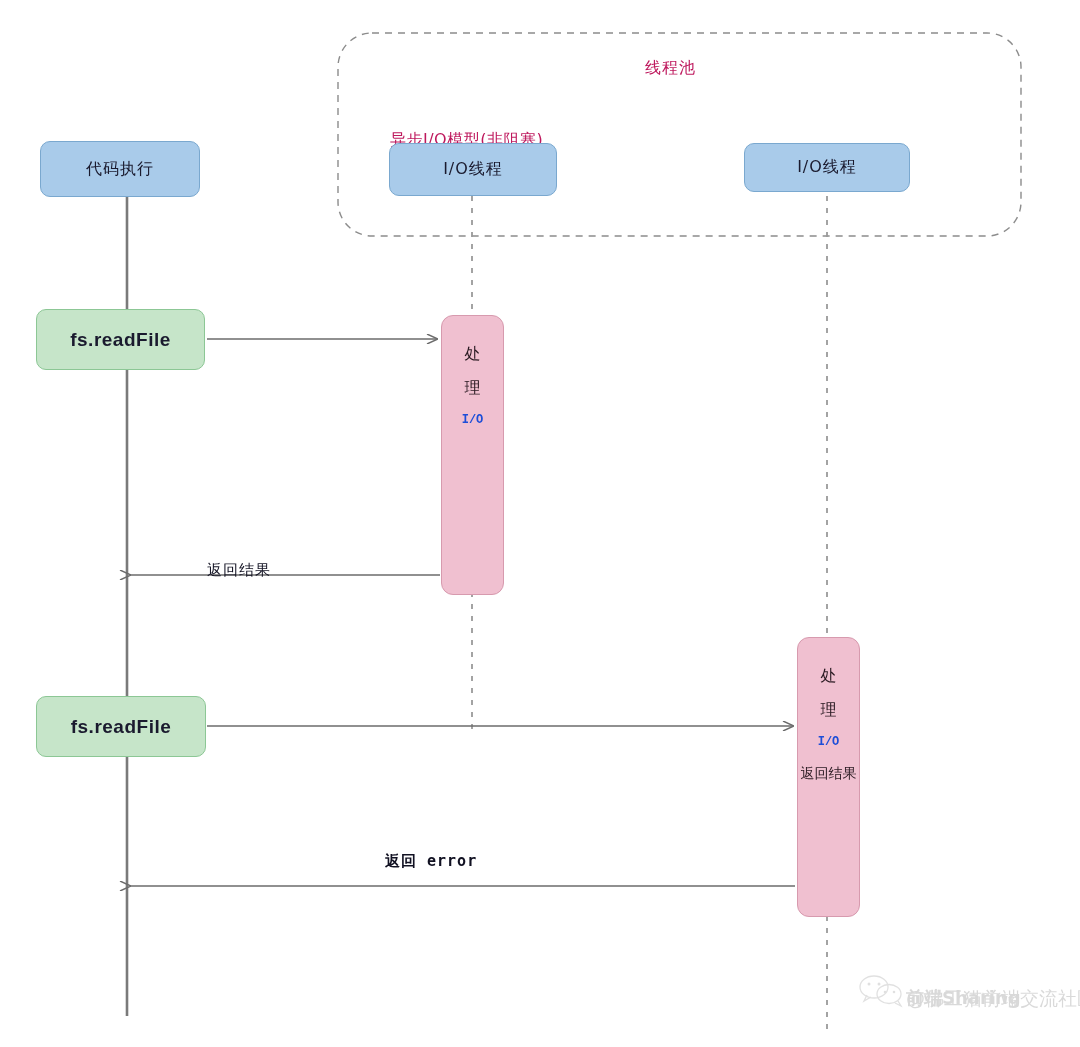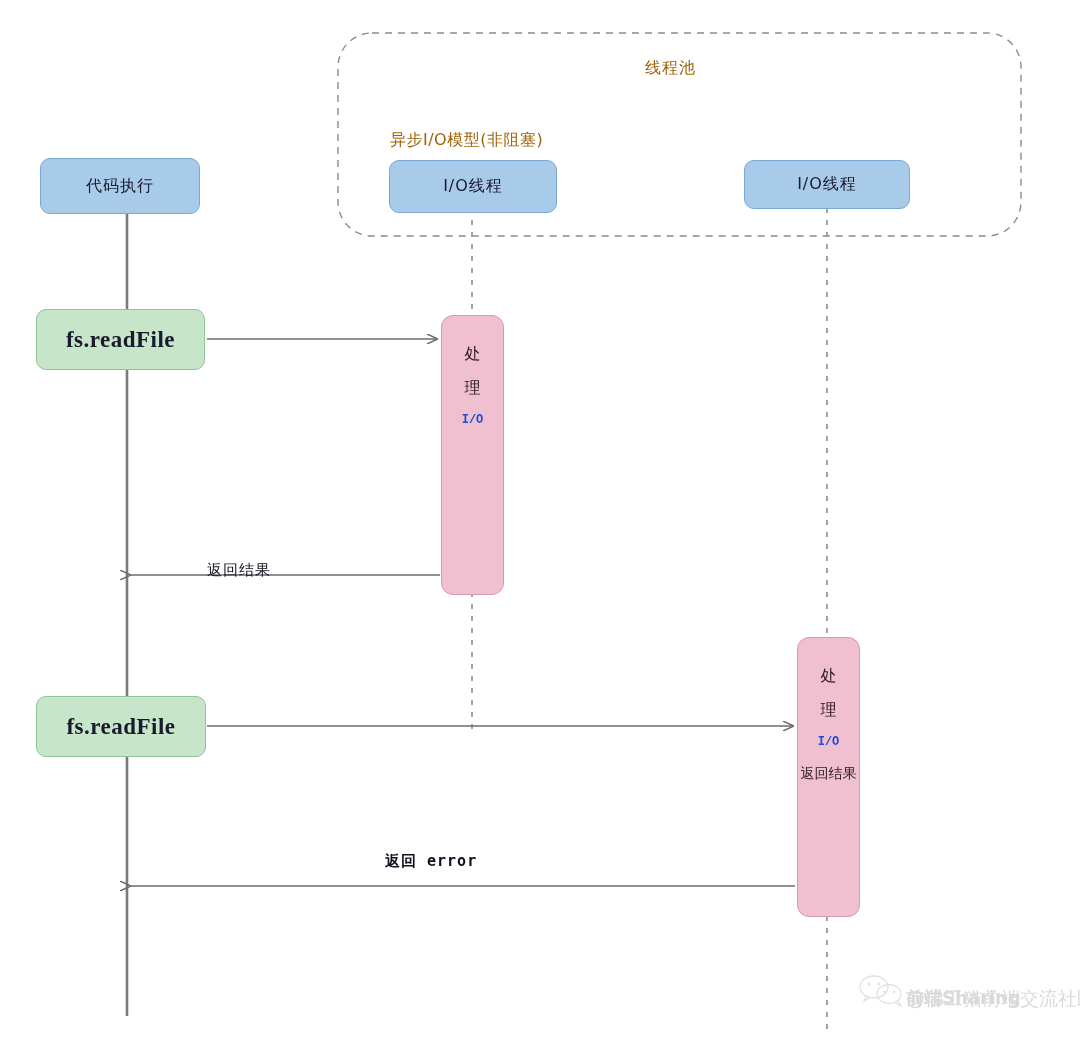--- a/index.html
+++ b/index.html
@@ -30,41 +30,40 @@
     display: flex;
     align-items: center;
     justify-content: center;
     text-align: center;
     color: #1a1a2e;
   }
   .node-blue {
     background: #a9cbea;
     border: 1px solid #7aa8cf;
     border-radius: 10px;
-    margin-top: 17px;
   }
   .node-green {
     background: #c6e5c9;
     border: 1px solid #8cc795;
     border-radius: 10px;
   }
   .node-pink {
     background: #f0c0d0;
     border: 1px solid #d79aae;
     border-radius: 12px;
   }
   .cjk {
     font-family: "DejaVu Sans", "Liberation Sans", sans-serif;
     font-size: 16px;
     font-weight: 500;
     letter-spacing: 1px;
   }
   .mono {
-    font-family: Liberation Serif, serif;
-    font-size: 23px;
+    font-family: Liberation Sans, sans-serif;
+    font-size: 19px;
     font-weight: 700;
     letter-spacing: 0.5px;
     text-align: center;
   }
   .pink-stack {
     flex-direction: column;
     justify-content: flex-start;
     padding-top: 30px;
     gap: 18px;
   }
@@ -76,21 +75,21 @@
   }
   .pink-stack .ln-mono {
     font-family: Liberation Mono, monospace;
     font-size: 12px;
     font-weight: 700;
     color: #1d4ed8;
     line-height: 1;
   }
   .free-label {
     position: absolute;
-    color: #a16207;
+    color: #be185d;
     white-space: nowrap;
   }
   .pool-title {
     font-size: 16px;
     letter-spacing: 1px;
   }
   .pool-subtitle {
     font-size: 16px;
     letter-spacing: 0.5px;
     margin-top: 44px;

